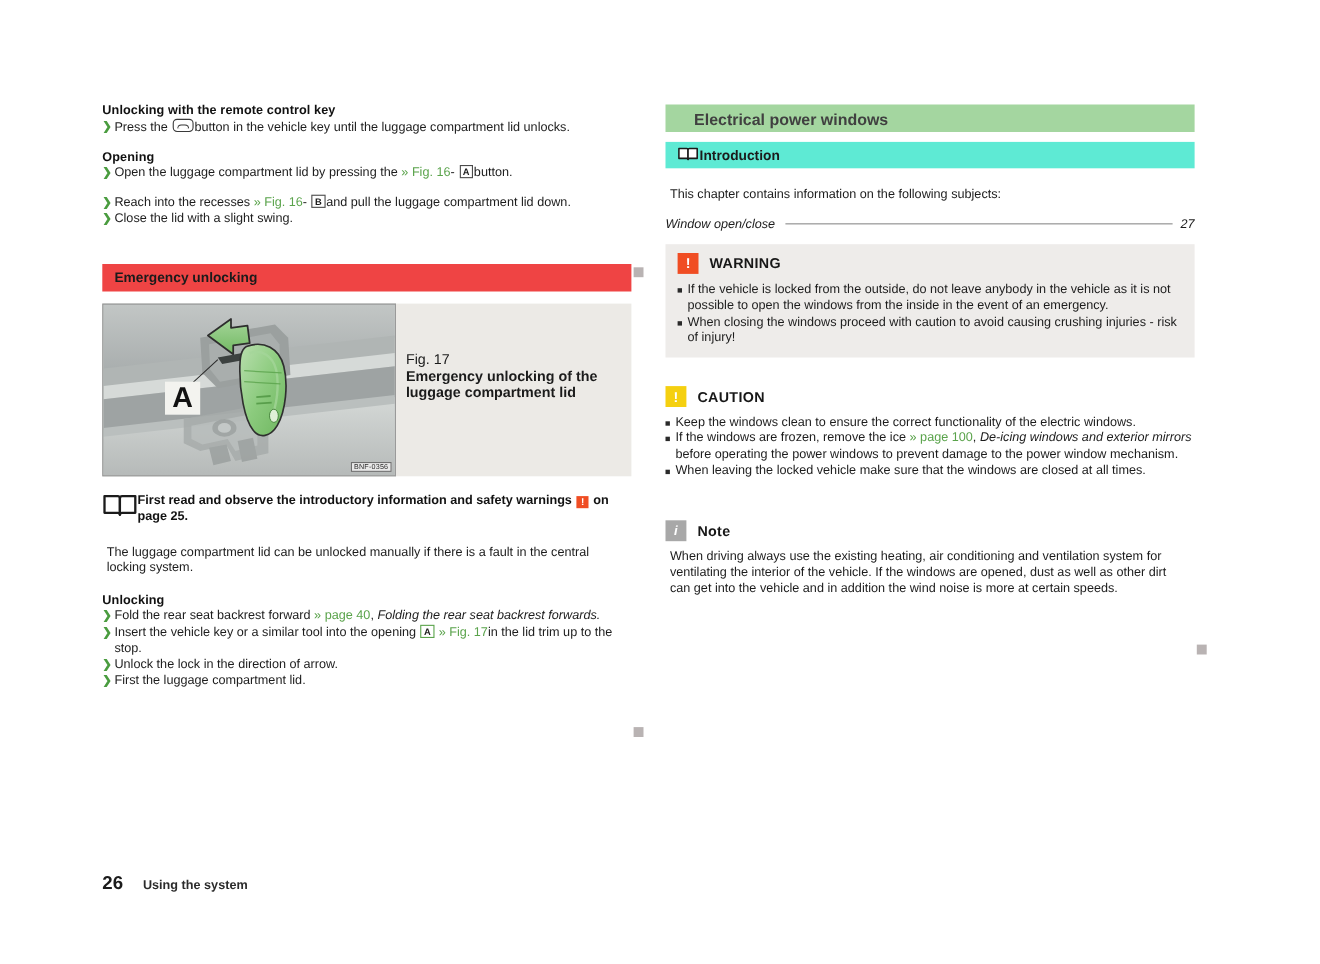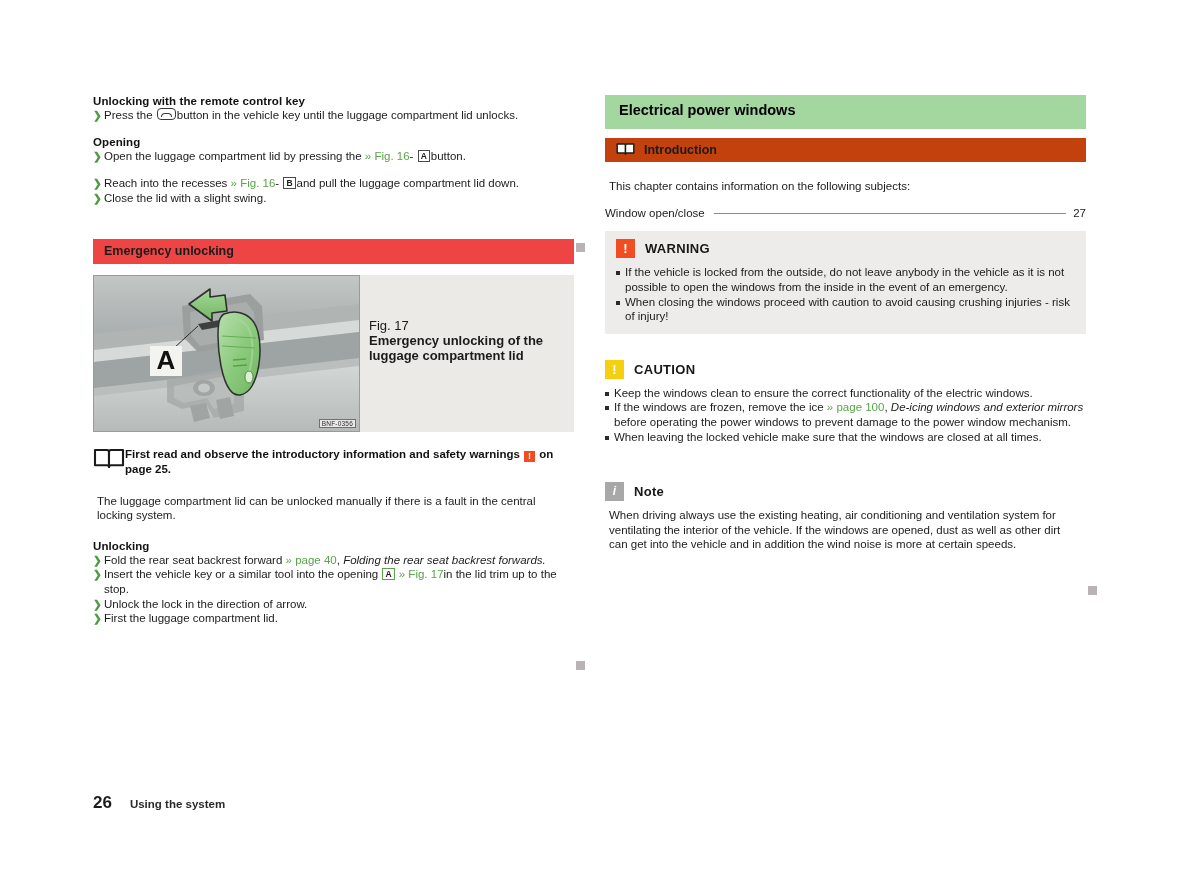--- a/index.html
+++ b/index.html
@@ -113,39 +113,39 @@
     height: 25px;
     line-height: 25px;
     padding-left: 11px;
     font-size: 12.5px;
     font-weight: bold;
     color: #1b1b1b;
     box-sizing: border-box;
   }
   .bar-green {
     background: #a4d6a0;
-    height: 34px;
+    height: 25px;
     line-height: 31px;
-    padding-left: 14px;
+    padding-left: 26px;
     font-size: 14.5px;
     font-weight: bold;
-    color: #000000;
+    color: #404040;
     box-sizing: border-box;
   }
   .bar-intro {
-    background: #c2410c;
+    background: #5eead4;
     height: 24px;
     padding-left: 11px;
     font-size: 12.5px;
     font-weight: bold;
     color: #1b1b1b;
     box-sizing: border-box;
     display: flex;
     align-items: center;
-    gap: 9px;
+    gap: 1px;
   }
 
   
   .book-ico { display: inline-block; }
 
   
   .figure-wrap {
     display: flex;
     background: #eceae6;
     height: 157px;
@@ -206,20 +206,21 @@
     vertical-align: -1px;
     margin: 0 1px;
   }
 
   
   .toc-row {
     display: flex;
     align-items: baseline;
     font-size: 11.5px;
     color: #1c1c1c;
+    font-style: italic;
   }
   .toc-row .leader {
     flex: 1;
     border-bottom: 1px solid #8b8b8b;
     margin: 0 7px 0 9px;
     transform: translateY(-3px);
   }
 
   
   .callout {

